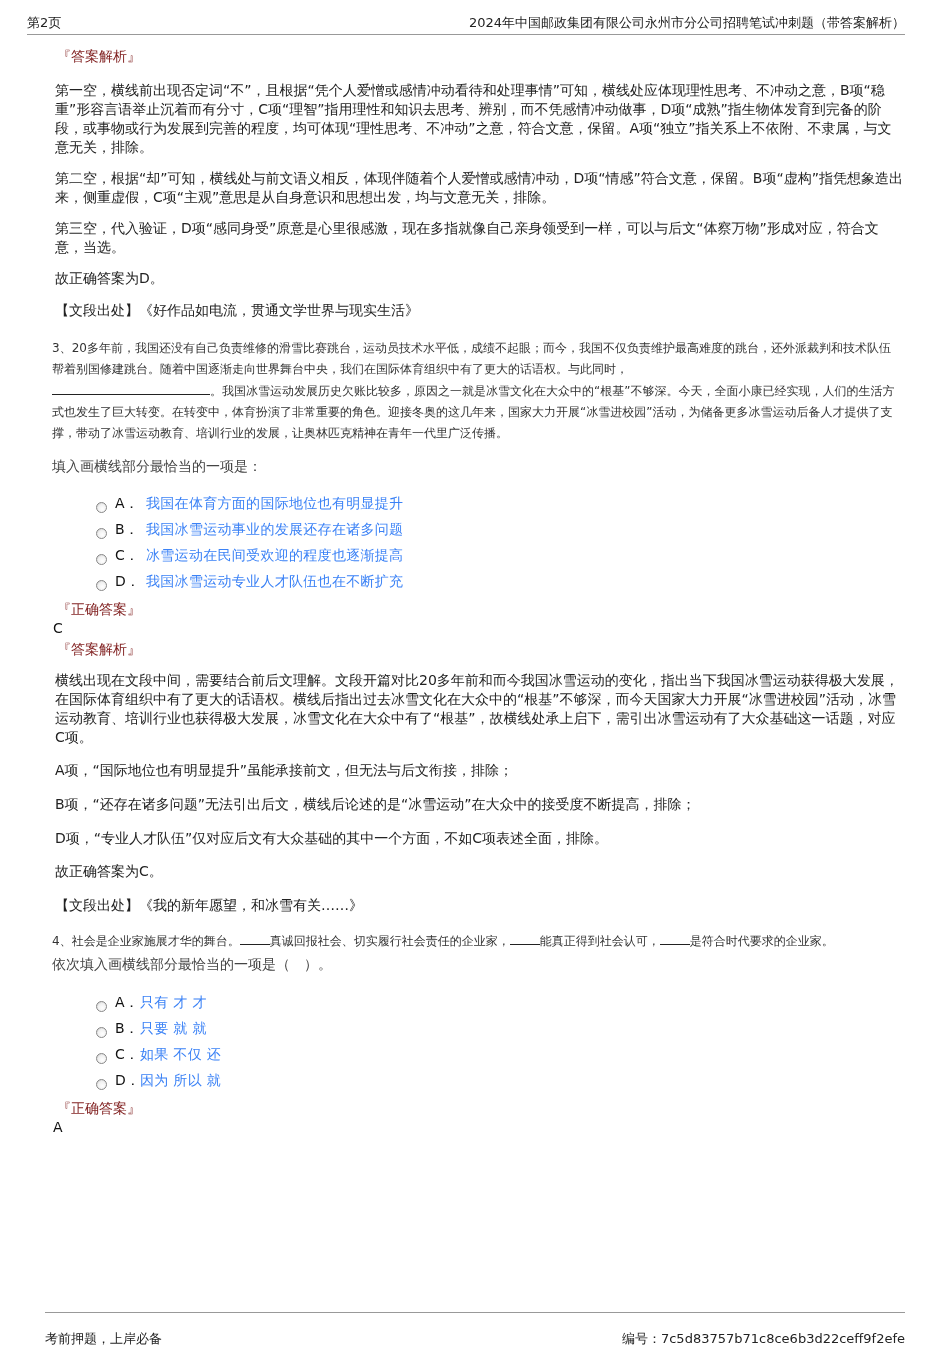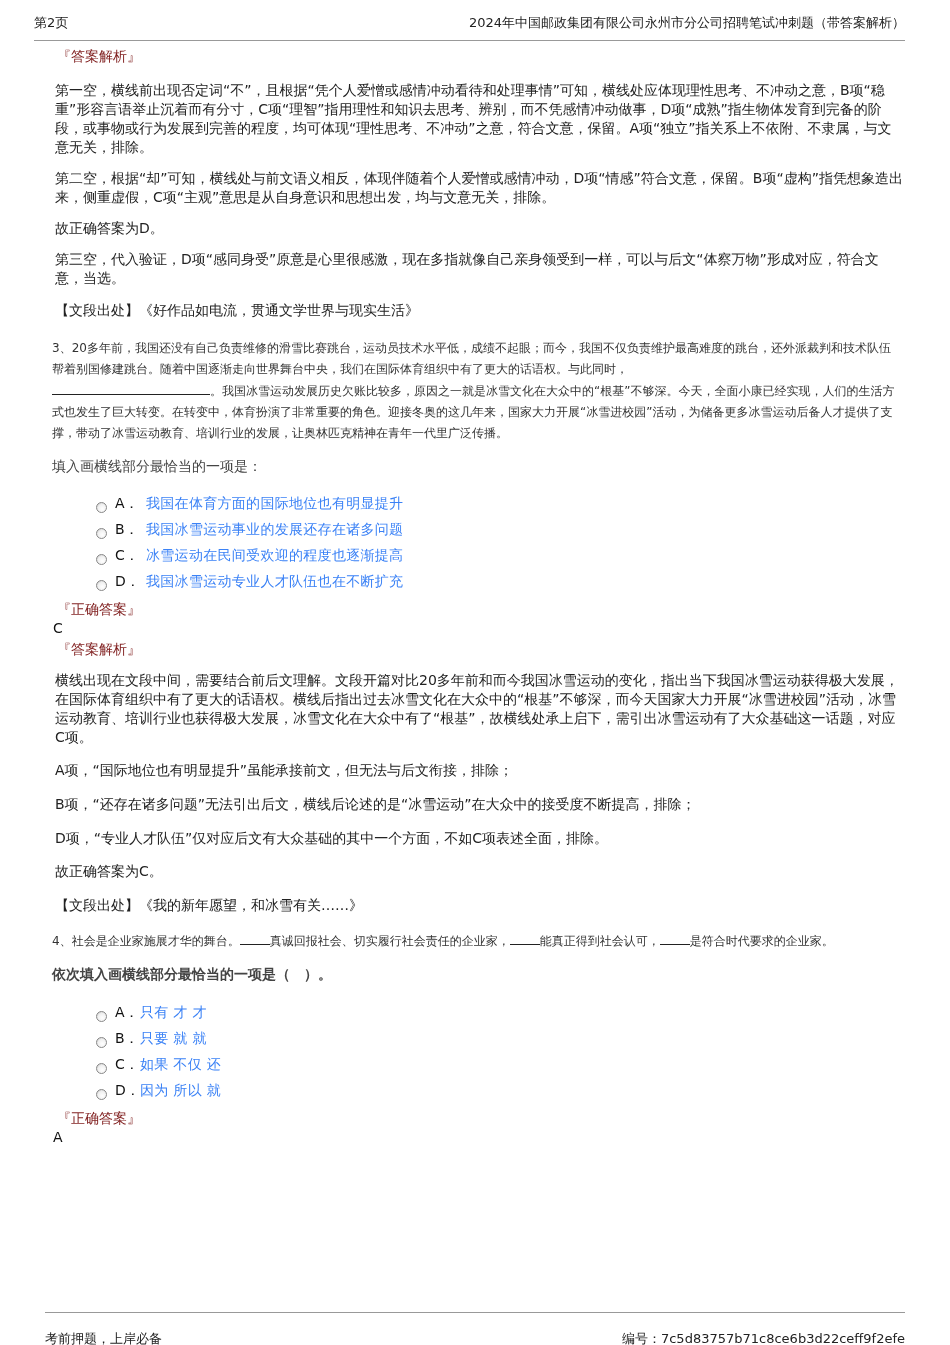--- a/index.html
+++ b/index.html
@@ -10,31 +10,31 @@
     body {
       width: 950px;
       height: 1345px;
       position: relative;
       overflow: hidden;
       font-family: "DejaVu Sans", "Liberation Sans", sans-serif;
       color: #222222;
     }
     .page-header {
       position: absolute;
-      left: 34px;
+      left: 27px;
       right: 45px;
       top: 12px;
       height: 20px;
       border-bottom: 1px solid #999999;
       display: flex;
       justify-content: space-between;
       align-items: flex-end;
       font-size: 13px;
       color: #222;
-      padding-bottom: 8px;
+      padding-bottom: 2px;
     }
     .page-footer {
       position: absolute;
       left: 45px;
       right: 45px;
       top: 1312px;
       border-top: 1px solid #999999;
       display: flex;
       justify-content: space-between;
       align-items: flex-start;
@@ -142,22 +142,22 @@
   <span>第2页</span>
   <span>2024年中国邮政集团有限公司永州市分公司招聘笔试冲刺题（带答案解析）</span>
 </div>
 
 <div class="content">
 
   <section>
     <p class="label" style="margin-top:0;">『答案解析』</p>
     <p class="para" style="margin-top:14px;">第一空，横线前出现否定词“不”，且根据“凭个人爱憎或感情冲动看待和处理事情”可知，横线处应体现理性思考、不冲动之意，B项“稳重”形容言语举止沉着而有分寸，C项“理智”指用理性和知识去思考、辨别，而不凭感情冲动做事，D项“成熟”指生物体发育到完备的阶段，或事物或行为发展到完善的程度，均可体现“理性思考、不冲动”之意，符合文意，保留。A项“独立”指关系上不依附、不隶属，与文意无关，排除。</p>
     <p class="para" style="margin-top:12px;">第二空，根据“却”可知，横线处与前文语义相反，体现伴随着个人爱憎或感情冲动，D项“情感”符合文意，保留。B项“虚构”指凭想象造出来，侧重虚假，C项“主观”意思是从自身意识和思想出发，均与文意无关，排除。</p>
+    <p class="para" style="margin-top:12px;">第三空，代入验证，D项“感同身受”原意是心里很感激，现在多指就像自己亲身领受到一样，可以与后文“体察万物”形成对应，符合文意，当选。</p>
     <p class="para" style="margin-top:12px;">故正确答案为D。</p>
-    <p class="para" style="margin-top:12px;">第三空，代入验证，D项“感同身受”原意是心里很感激，现在多指就像自己亲身领受到一样，可以与后文“体察万物”形成对应，符合文意，当选。</p>
     <p class="para" style="margin-top:13px;">【文段出处】《好作品如电流，贯通文学世界与现实生活》</p>
   </section>
 
   <section style="margin-top:18px;">
     <p class="q-text">
       <span>3、20多年前，我国还没有自己负责维修的滑雪比赛跳台，运动员技术水平低，成绩不起眼；而今，我国不仅负责维护最高难度的跳台，还外派裁判和技术队伍帮着别国修建跳台。随着中国逐渐走向世界舞台中央，我们在国际体育组织中有了更大的话语权。与此同时，</span><br>
       <span class="blank-long"></span><span>。我国冰雪运动发展历史欠账比较多，原因之一就是冰雪文化在大众中的“根基”不够深。今天，全面小康已经实现，人们的生活方式也发生了巨大转变。在转变中，体育扮演了非常重要的角色。迎接冬奥的这几年来，国家大力开展“冰雪进校园”活动，为储备更多冰雪运动后备人才提供了支撑，带动了冰雪运动教育、培训行业的发展，让奥林匹克精神在青年一代里广泛传播。</span>
     </p>
     <p class="q-prompt" style="margin-top:14px;">填入画横线部分最恰当的一项是：</p>
 
@@ -193,21 +193,21 @@
     <p class="para" style="margin-top:15px;">B项，“还存在诸多问题”无法引出后文，横线后论述的是“冰雪运动”在大众中的接受度不断提高，排除；</p>
     <p class="para" style="margin-top:15px;">D项，“专业人才队伍”仅对应后文有大众基础的其中一个方面，不如C项表述全面，排除。</p>
     <p class="para" style="margin-top:14px;">故正确答案为C。</p>
     <p class="para" style="margin-top:15px;">【文段出处】《我的新年愿望，和冰雪有关……》</p>
   </section>
 
   <section style="margin-top:16px;">
     <p class="q-text">
       <span>4、社会是企业家施展才华的舞台。</span><span class="blank-short"></span><span>真诚回报社会、切实履行社会责任的企业家，</span><span class="blank-short"></span><span>能真正得到社会认可，</span><span class="blank-short"></span><span>是符合时代要求的企业家。</span>
     </p>
-    <p class="q-prompt" style="margin-top:14px;font-weight:bold;">依次填入画横线部分最恰当的一项是（　）。</p>
+    <p class="q-prompt" style="margin-top:4px;">依次填入画横线部分最恰当的一项是（　）。</p>
 
     <ul class="options" style="margin-top:16px;">
       <li class="option">
         <span class="radio"></span>
         <span class="opt-letter narrow">A．</span>
         <span class="opt-text">只有 才 才</span>
       </li>
       <li class="option">
         <span class="radio"></span>
         <span class="opt-letter narrow">B．</span>

